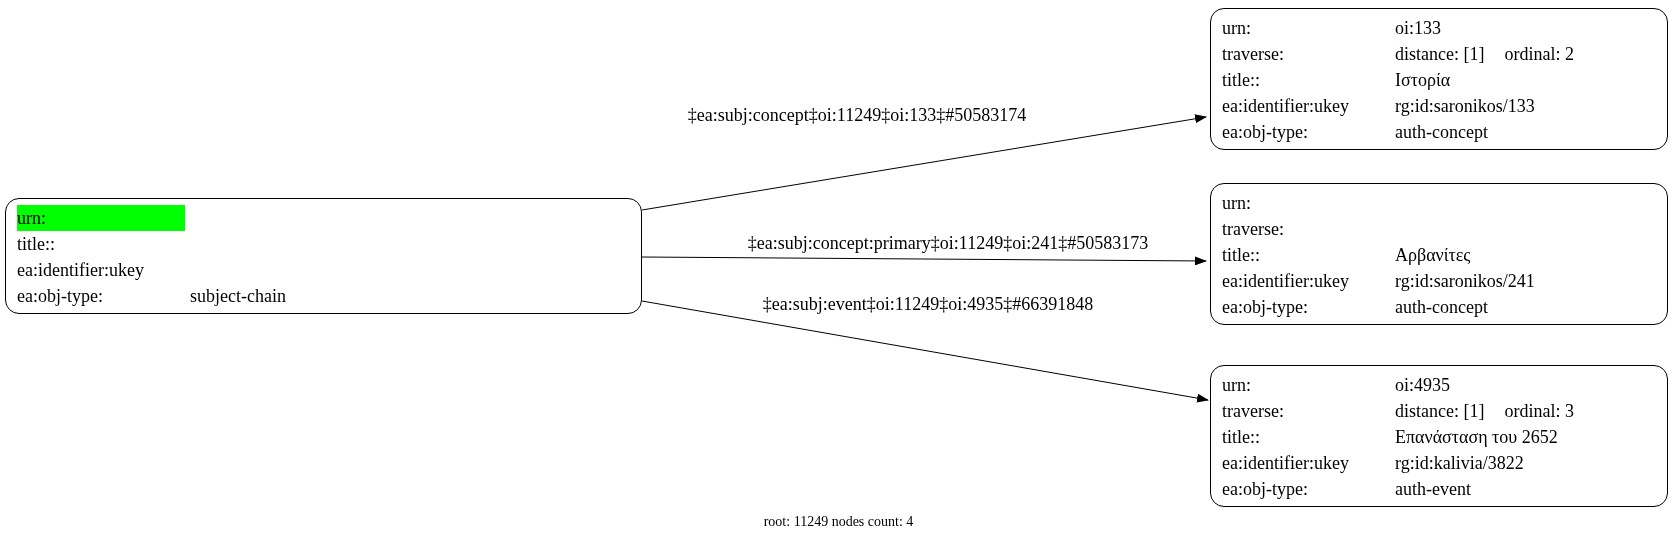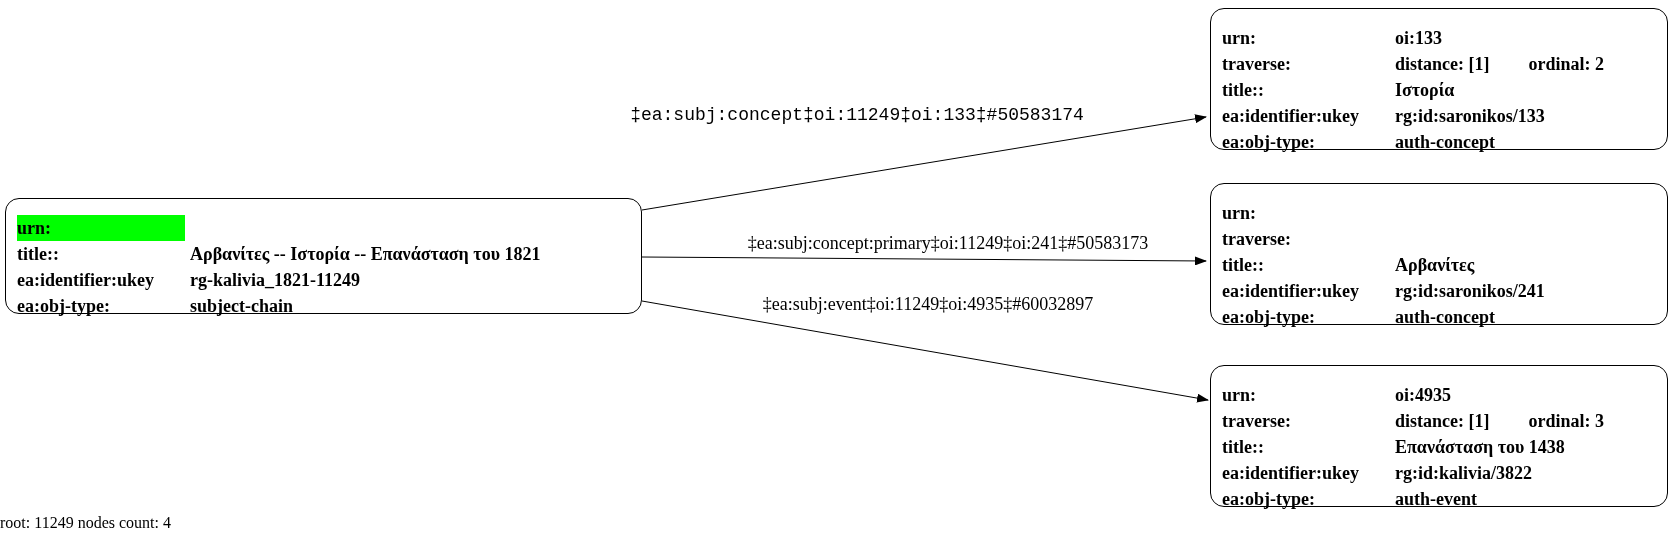--- a/index.html
+++ b/index.html
@@ -4,35 +4,35 @@
 <style>
   html,body { margin:0; padding:0; background:#fff; }
   .canvas {
     position:relative; width:1677px; height:553px; background:#ffffff;
     font-family:"Liberation Serif","DejaVu Serif",serif; font-size:18px; color:#000;
     overflow:hidden;
   }
   svg.edges { position:absolute; left:0; top:0; width:1677px; height:553px; }
   .gnode {
     position:absolute; border:1px solid #000; border-radius:14px;
-    background:#fff; padding:16px 11px; box-sizing:border-box;font-weight:bold;
+    background:#fff; padding:6px 11px; box-sizing:border-box;
   }
   .row { display:flex; gap:5px; height:26px; line-height:26px; white-space:nowrap; }
   .cell { display:block; overflow:hidden; }
   .lbl { flex:0 0 168px; }
   .val { flex:1; }
   .hl { background:#00ff00; }
-  .ordinal { margin-left:39px; }
+  .ordinal { margin-left:20px; }
   .edge-label {
     position:absolute; transform:translate(-50%,-50%); white-space:nowrap;
     font-size:18px;
   }
   .caption {
-    position:absolute; left:0; right:0; top:514px; 
-    font-size:16px;
+    position:absolute; left:0; right:0; top:514px; text-align:center;
+    font-size:14px;
   }
 </style>
 </head>
 <body>
 
 <div class="canvas">
 
   <svg class="edges" xmlns="http://www.w3.org/2000/svg">
     <defs>
       <marker id="arrow" markerWidth="12" markerHeight="9" refX="11" refY="4.5" orient="auto" markerUnits="userSpaceOnUse">
@@ -43,25 +43,23 @@
     <line x1="642" y1="257" x2="1206" y2="261" stroke="#000" stroke-width="1" marker-end="url(#arrow)"></line>
     <line x1="642" y1="301" x2="1208" y2="400" stroke="#000" stroke-width="1" marker-end="url(#arrow)"></line>
   </svg>
 
   <div class="gnode" style="left:5px; top:198px; width:637px; height:116px;">
     <div class="row">
       <span class="cell lbl hl">urn:</span>
     </div>
     <div class="row">
       <span class="cell lbl">title::</span>
-      <span class="cell val">Αρβανίτες -- Ιστορία -- Επανάσταση του 1821</span>
     </div>
     <div class="row">
       <span class="cell lbl">ea:identifier:ukey</span>
-      <span class="cell val">rg-kalivia_1821-11249</span>
     </div>
     <div class="row">
       <span class="cell lbl">ea:obj-type:</span>
       <span class="cell val">subject-chain</span>
     </div>
   </div>
 
   <div class="gnode" style="left:1210px; top:8px; width:458px; height:142px;">
     <div class="row">
       <span class="cell lbl">urn:</span>
@@ -110,31 +108,31 @@
     <div class="row">
       <span class="cell lbl">urn:</span>
       <span class="cell val">oi:4935</span>
     </div>
     <div class="row">
       <span class="cell lbl">traverse:</span>
       <span class="cell val"><span>distance: [1]</span><span class="ordinal">ordinal: 3</span></span>
     </div>
     <div class="row">
       <span class="cell lbl">title::</span>
-      <span class="cell val">Επανάσταση του 1438</span>
+      <span class="cell val">Επανάσταση του 2652</span>
     </div>
     <div class="row">
       <span class="cell lbl">ea:identifier:ukey</span>
       <span class="cell val">rg:id:kalivia/3822</span>
     </div>
     <div class="row">
       <span class="cell lbl">ea:obj-type:</span>
       <span class="cell val">auth-event</span>
     </div>
   </div>
 
-  <div class="edge-label" style="left:857px; top:115px;font-family:Liberation Mono, monospace;">‡ea:subj:concept‡oi:11249‡oi:133‡#50583174</div>
+  <div class="edge-label" style="left:857px; top:115px;">‡ea:subj:concept‡oi:11249‡oi:133‡#50583174</div>
   <div class="edge-label" style="left:948px; top:243px;">‡ea:subj:concept:primary‡oi:11249‡oi:241‡#50583173</div>
-  <div class="edge-label" style="left:928px; top:304px;">‡ea:subj:event‡oi:11249‡oi:4935‡#60032897</div>
+  <div class="edge-label" style="left:928px; top:304px;">‡ea:subj:event‡oi:11249‡oi:4935‡#66391848</div>
 
   <div class="caption">root: 11249 nodes count: 4</div>
 
 </div>
 
 </body></html>

